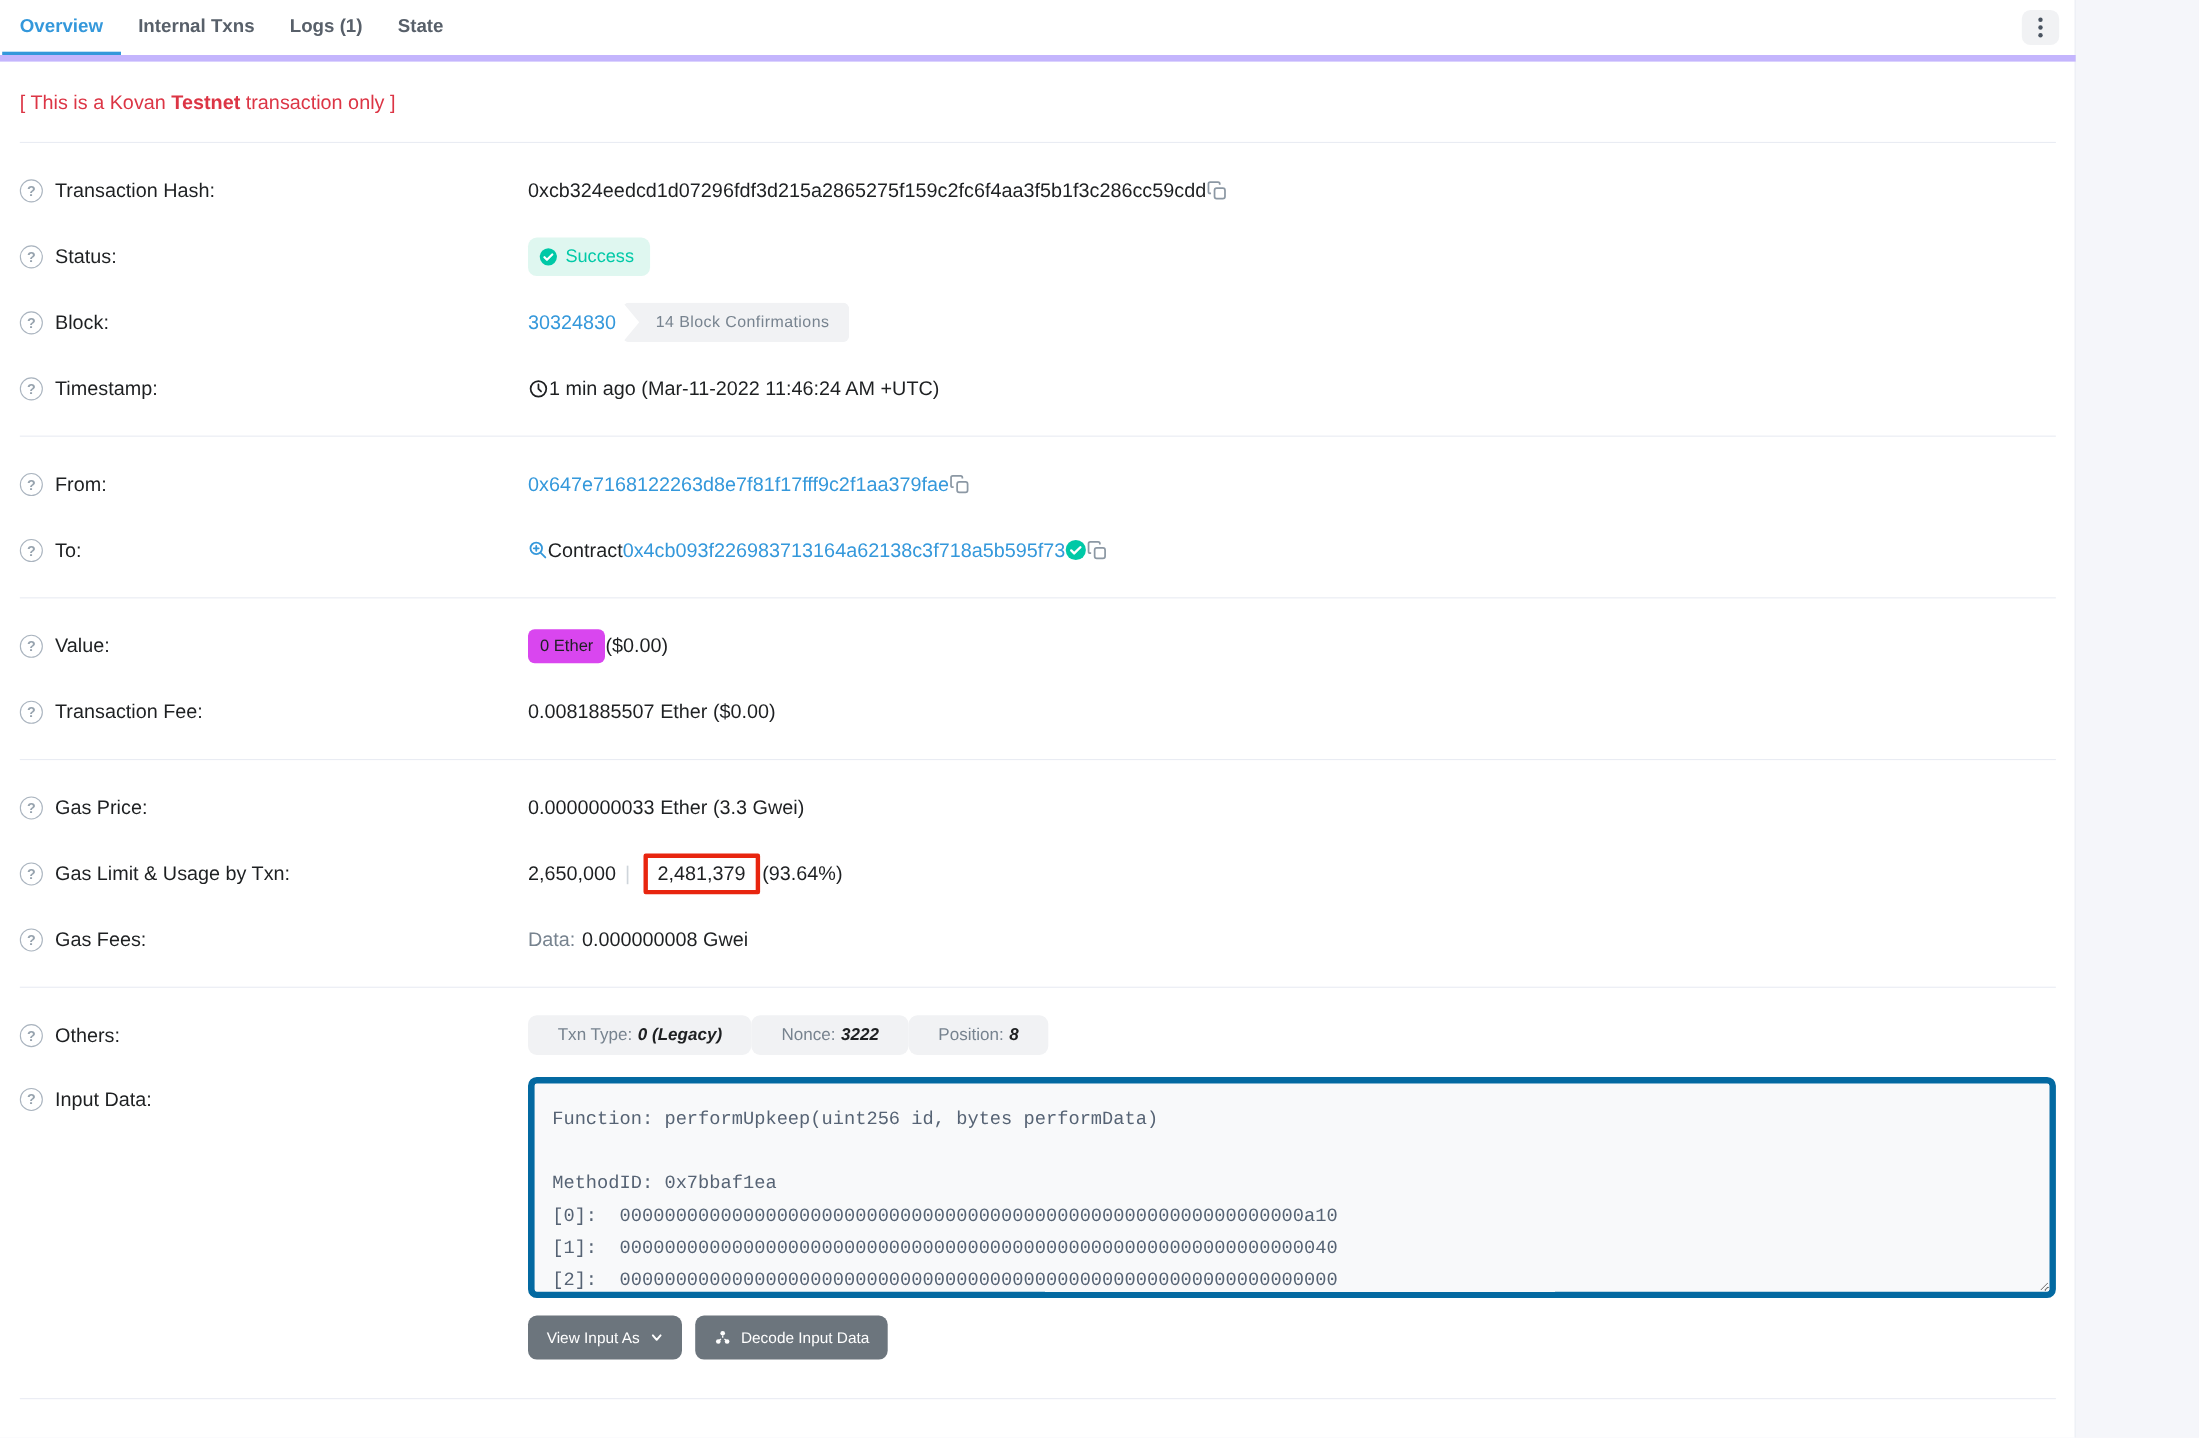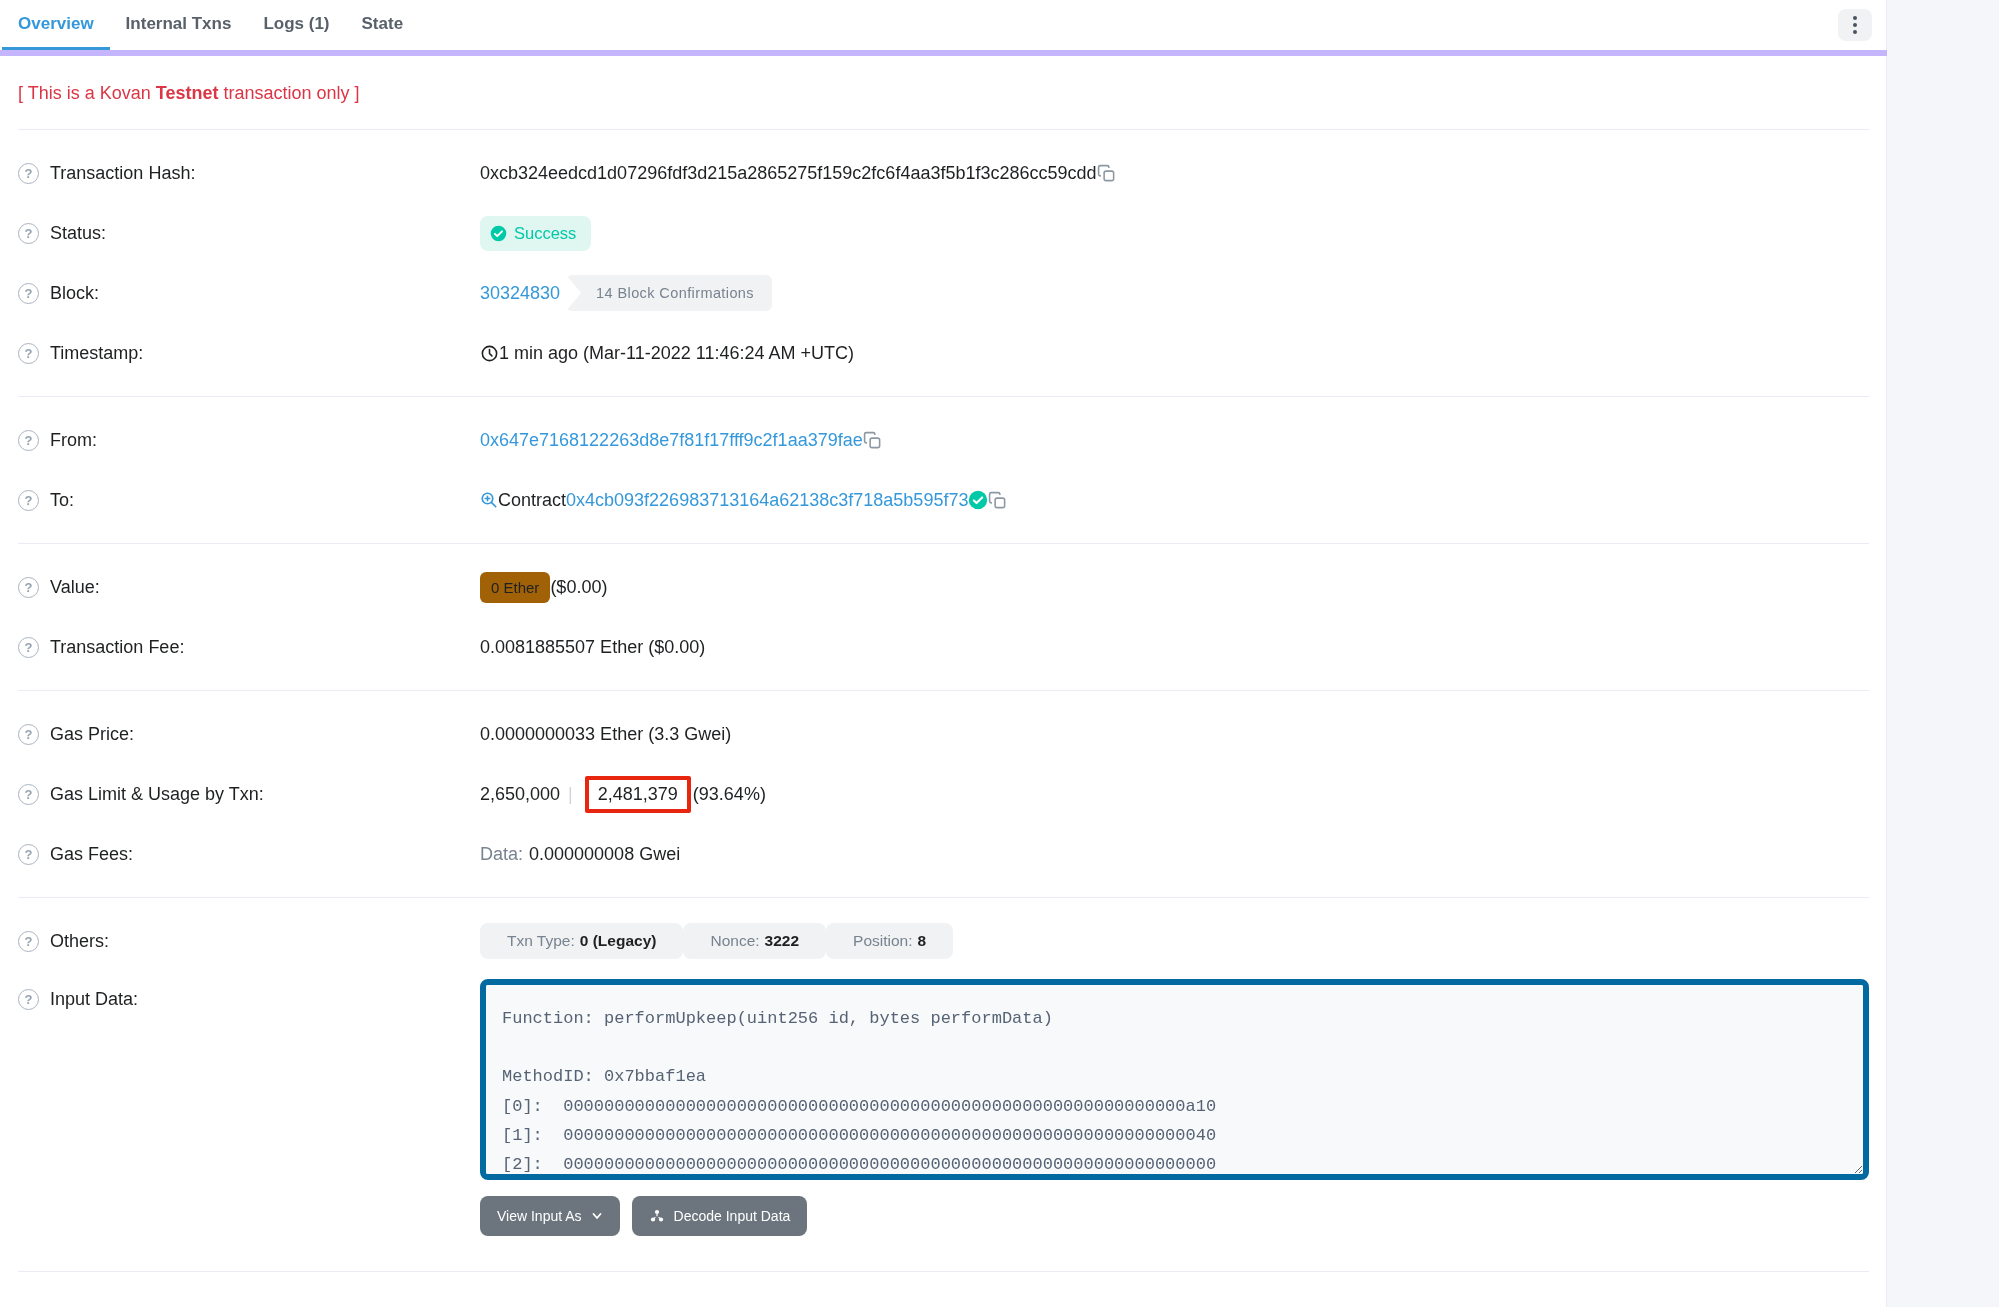--- a/index.html
+++ b/index.html
@@ -72,24 +72,24 @@
     font-size: 14.5px; letter-spacing: 0.4px;
     padding: 10px 18px 10px 30px; border-radius: 6px;
     clip-path: polygon(0 0, 100% 0, 100% 100%, 0 100%, 15px 50%);
     margin-left: 6px;
   }
   .badge-gray {
     display: inline-flex; align-items: center; gap: 5px;
     background: #f1f2f4; color: #77838f;
     font-size: 15.5px; padding: 9px 27px; border-radius: 8px;
   }
-  .badge-gray b { color: #1e2022; font-weight: 700; }
+  .badge-gray b { color: #1e2022; font-weight: 700; font-style: italic; }
   .badge-plain {
     display: inline-flex; align-items: center;
-    background: #a16207; color: #1e2022;
+    background: #d946ef; color: #1e2022;
     font-size: 15px; padding: 7px 11px; border-radius: 6px;
   }
   .muted { color: #77838f; }
   .sep-bar { color: #cfd5db; margin: 0 8px; }
   .red-box {
     display: inline-flex; align-items: center;
     border: 4px solid #e8250f; border-radius: 2px;
     padding: 4px 9px; margin: 0 2px 0 4px;
   }
   

